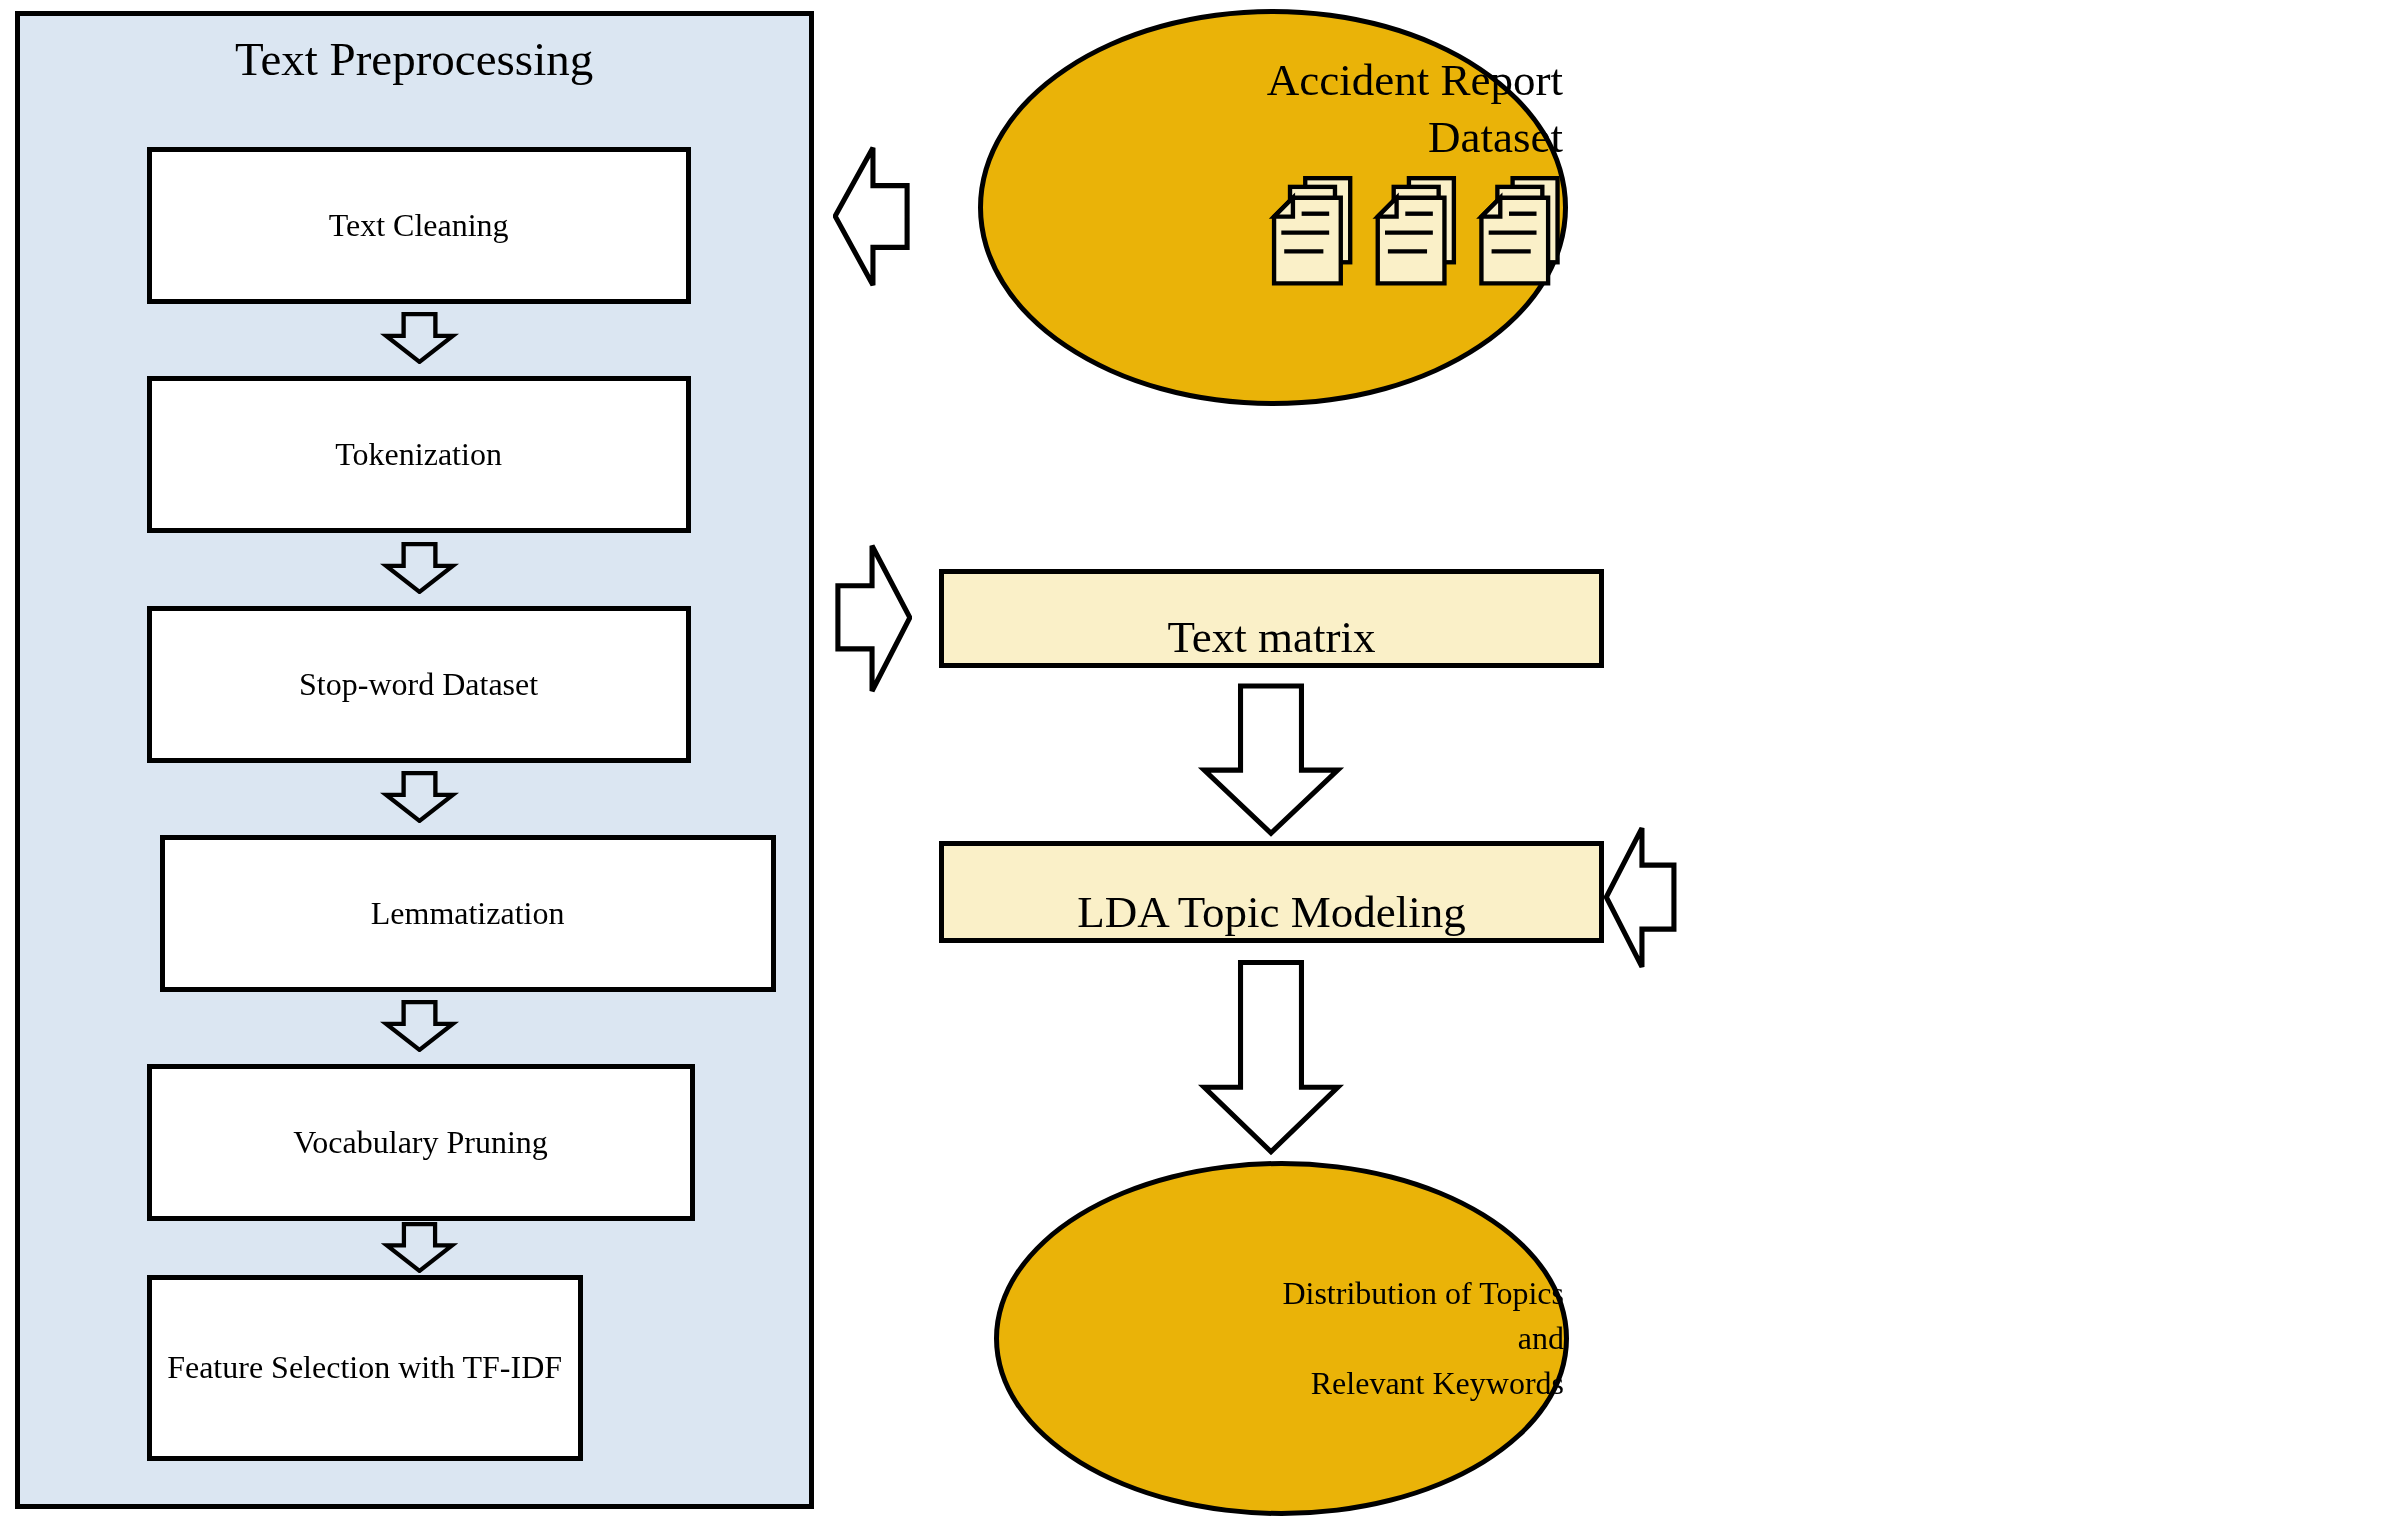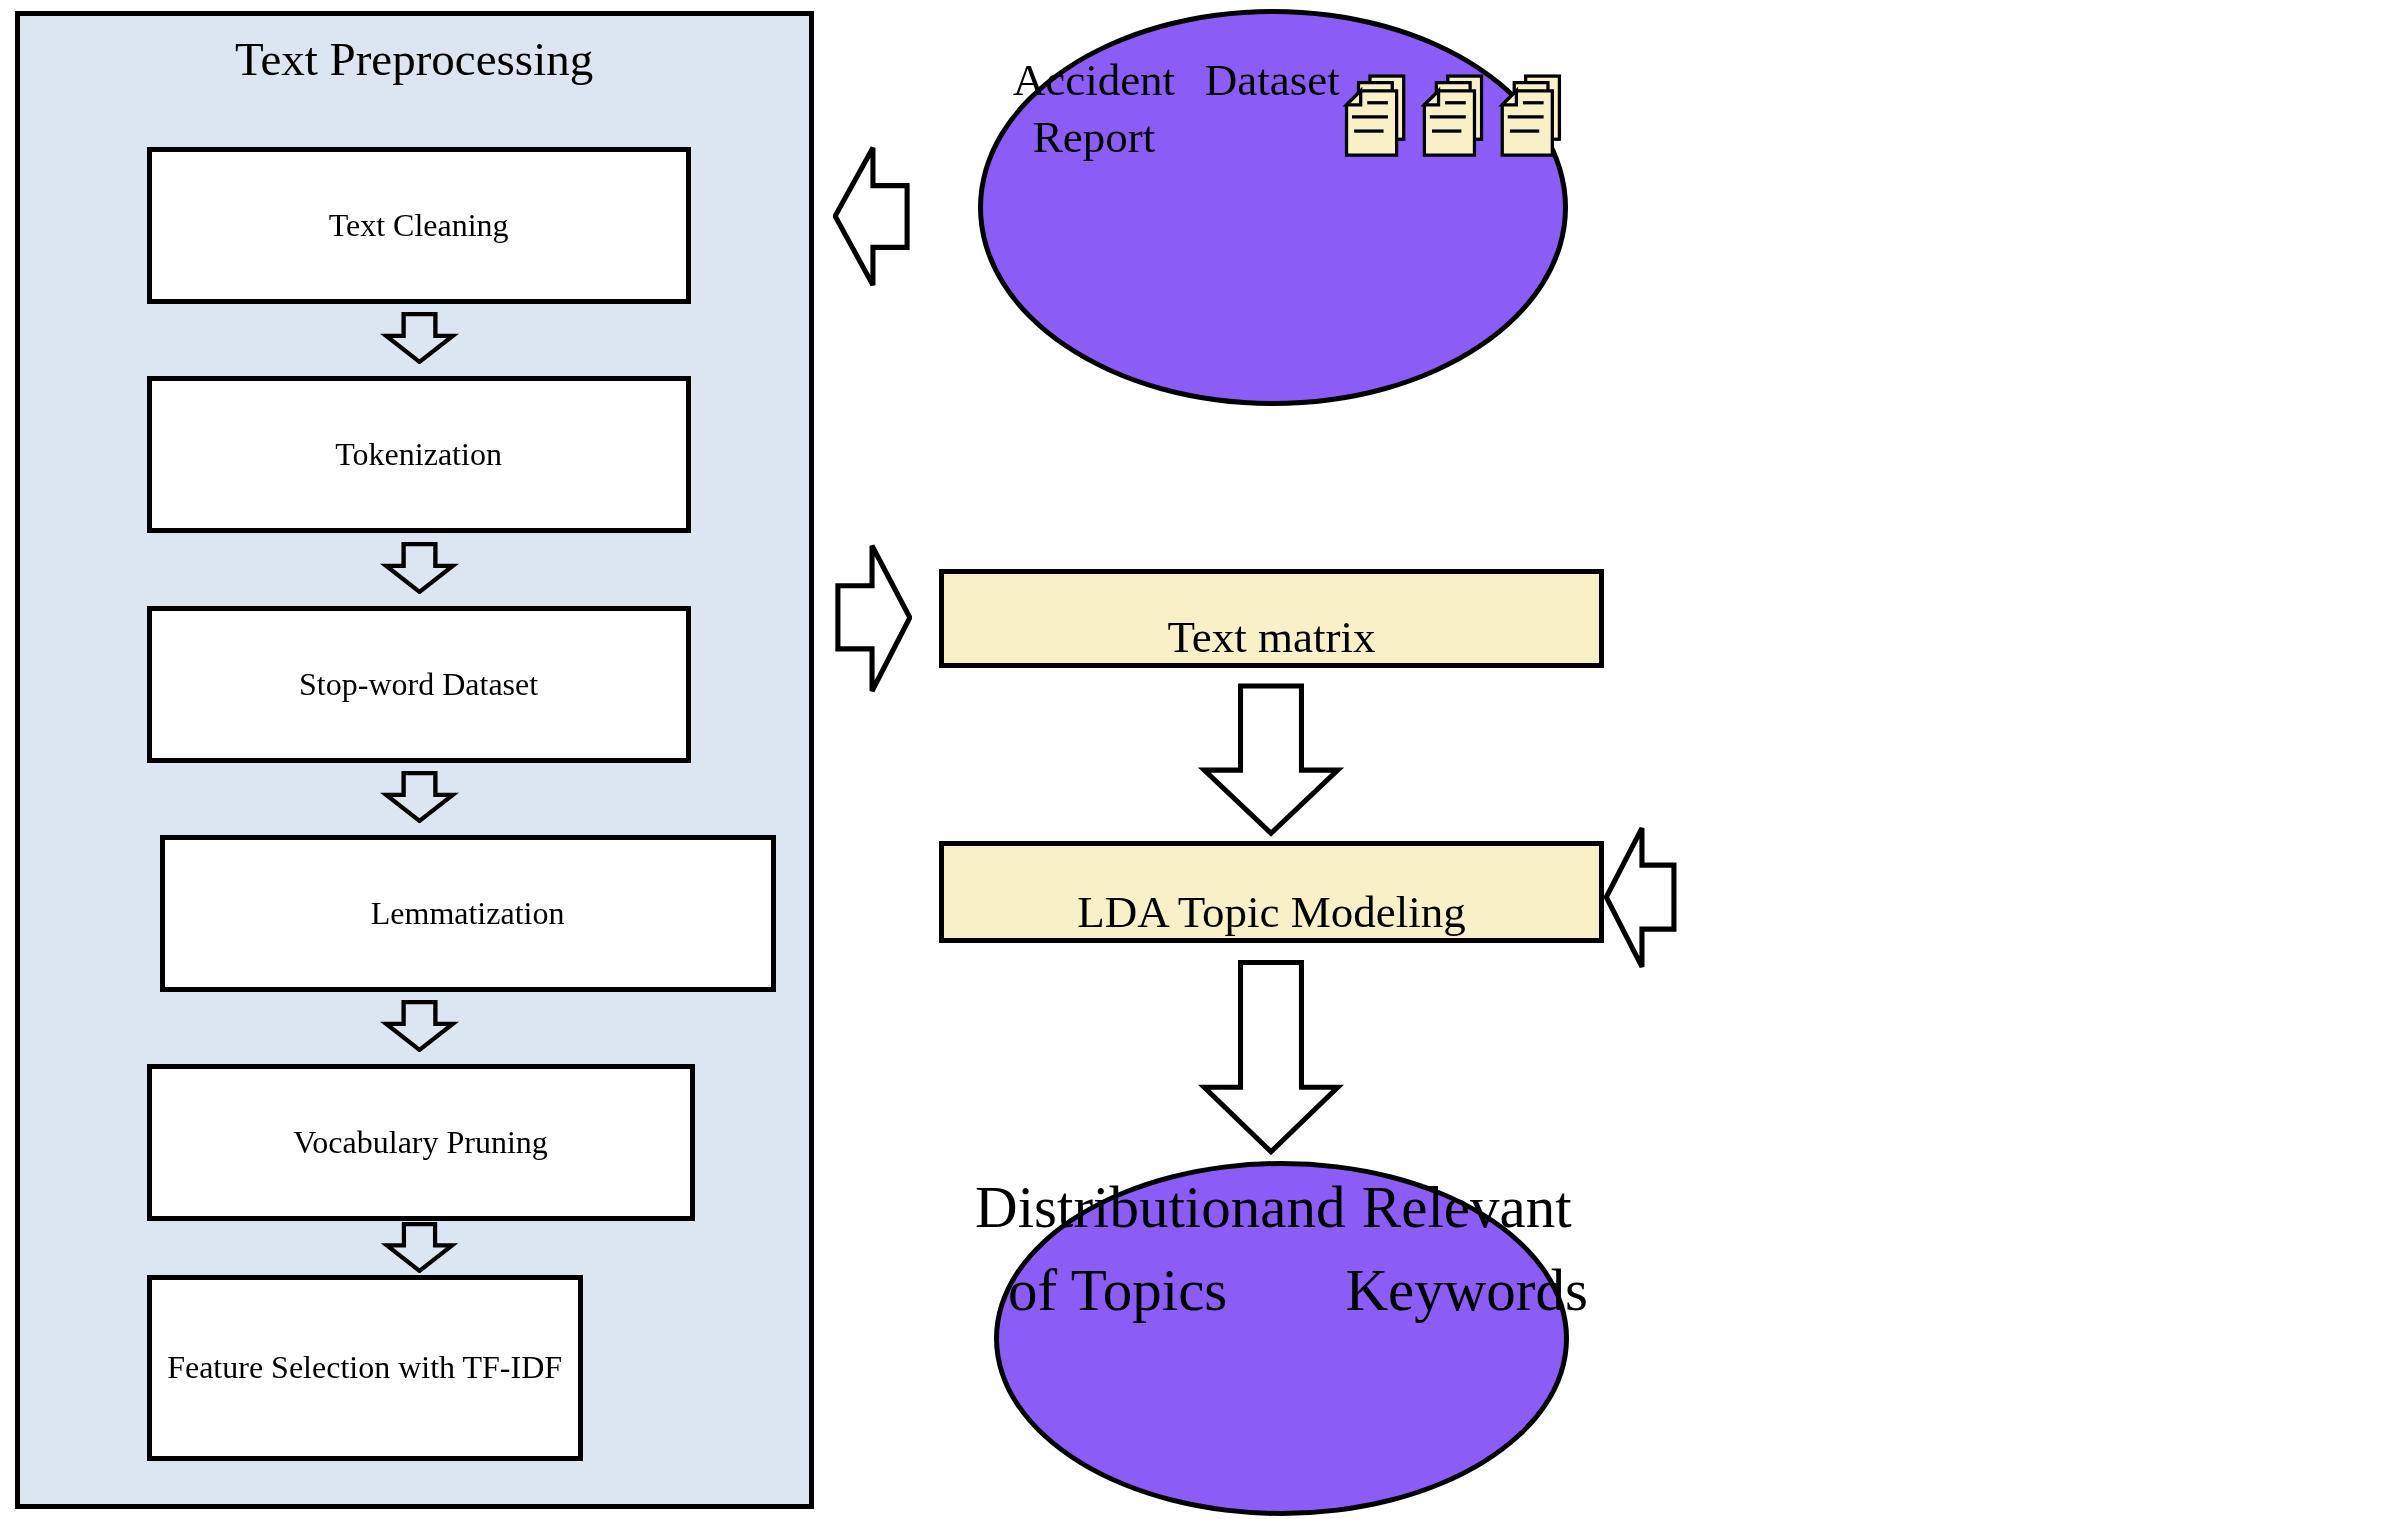--- a/index.html
+++ b/index.html
@@ -20,25 +20,25 @@
   .metric-box{
     position:absolute;background:#ffffff;border:5.1px solid #000;box-sizing:border-box;
     display:flex;align-items:center;justify-content:center;text-align:center;
     font-size:42px;letter-spacing:1.5px;
   }
   .flow-box{
     position:absolute;background:#faf0c8;border:5.8px solid #000;box-sizing:border-box;
     display:flex;align-items:flex-end;justify-content:center;text-align:center;font-size:45px;
   }
   .ellipse{
-    position:absolute;background:#8b5cf6;border:5.8px solid #000;box-sizing:border-box;
-    border-radius:50%;display:flex;flex-direction:row;align-items:flex-start;text-align:center;
+    position:absolute;background:#eab308;border:5.8px solid #000;box-sizing:border-box;
+    border-radius:50%;display:flex;flex-direction:column;align-items:flex-end;text-align:center;
   }
   .ellipse-top{left:978px;top:8.7px;width:590px;height:397px;padding-top:38px;font-size:45px;line-height:1.28;}
-  .ellipse-bottom{left:994px;top:1161px;width:575px;height:355px;justify-content:center;font-size:59px;line-height:1.4;}
+  .ellipse-bottom{left:994px;top:1161px;width:575px;height:355px;justify-content:center;font-size:32px;line-height:1.4;}
   .arrow{position:absolute;}
   .arrow polygon{fill:#ffffff;stroke:#000;stroke-width:7;stroke-linejoin:miter;}
   .panel-blue .arrow polygon{fill:none;stroke-width:6;}
   .docs{margin-top:8.7px;}
   .docs .pg{fill:#faf0c8;stroke:#000;stroke-width:6;stroke-linejoin:miter;}
   .docs .ln{fill:none;stroke:#000;stroke-width:6;}
 </style>
 </head>
 <body>
 

